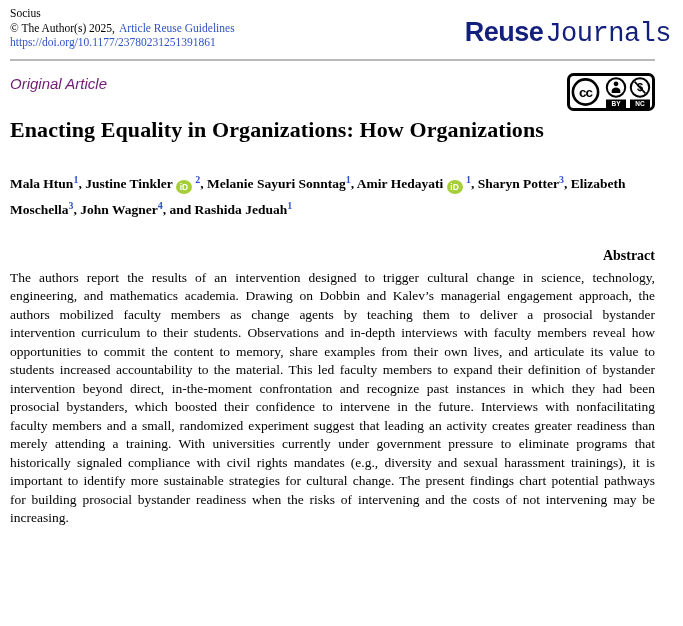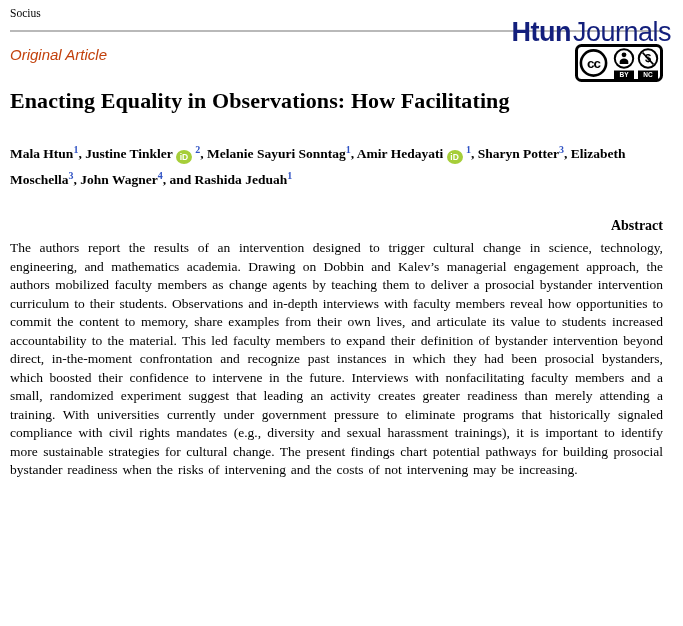--- a/index.html
+++ b/index.html
@@ -1,40 +1,40 @@
 <!DOCTYPE html>
 <html style="--link: #2f52c4; --brand: #131f7c; --orcid: #a6ce39; --divider: #b9b9b9;"><head>
 <meta charset="utf-8">
 <style>
   html,body{margin:0;padding:0;}
   body{
     width:683px;height:626px;overflow:hidden;background:#ffffff;
     font-family:"Liberation Serif",serif;color:#000;
   }
-  .page{padding:6px 20px 0 10px;}
+  .page{padding:6px 28px 0 10px;}
 
   
   .meta{font-size:11.5px;line-height:14.7px;}
   .meta a{color:var(--link);text-decoration:none;cursor:pointer;}
   .meta .reuse{margin-left:0.35em;}
   .brand{
     position:absolute;top:17px;right:12px;
     font-family:"Liberation Sans",sans-serif;font-size:27px;color:var(--brand);
     letter-spacing:-0.5px;cursor:pointer;
   }
   .brand .b{font-weight:700;}
-  .brand .l{font-weight:400;margin-left:2px;}
+  .brand .l{font-weight:400;margin-left:2px;font-family:Liberation Mono, monospace;}
 
   .rule{height:2px;background:var(--divider);margin:9px 0 0 0;border:0;}
 
   
   .typerow{display:flex;justify-content:space-between;align-items:flex-start;margin-top:12px;height:40px;}
   .arttype{
     font-family:"Liberation Sans",sans-serif;font-style:italic;
-    font-size:15px;color:#c2410c;padding-top:2px;text-align:center;
+    font-size:15px;color:#701a75;padding-top:2px;text-align:center;
   }
   .ccbadge{display:block;cursor:pointer;}
   .ccbadge text{font-family:"Liberation Sans",sans-serif;}
 
   
   .title{font-size:22px;font-weight:700;line-height:30.5px;margin-top:2px;letter-spacing:0.1px;}
 
   
   .authors{margin-top:25px;font-size:13.5px;font-weight:700;line-height:26px;}
   .authors .aff{
@@ -56,23 +56,25 @@
     text-align:justify;word-spacing:1.5px;
   }
 </style>
 </head>
 <body>
 
 <div class="page">
 
   <div class="meta">
     <div>Socius</div>
+    <div><span>© The Author(s) 2025,</span><a class="reuse">Article Reuse Guidelines</a></div>
+    <div><a>https://doi.org/10.1177/23780231251391861</a></div>
   </div>
 
-  <div class="brand"><span class="b">Htun</span><span class="l">Journals</span></div>
+  <div class="brand"><span class="b">Reuse</span><span class="l">Journals</span></div>
 
   <div class="rule"></div>
 
   <div class="typerow">
     <div class="arttype">Original Article</div>
 
     <svg class="ccbadge" width="88" height="38" viewBox="0 0 88 38">
       <rect x="1.5" y="1.5" width="85" height="35" rx="5" fill="#ffffff" stroke="#000" stroke-width="3"></rect>
       <g>
         <circle cx="18.5" cy="19" r="12.6" fill="#fff" stroke="#000" stroke-width="2.6"></circle>
@@ -93,21 +95,21 @@
         <text x="49" y="33.3" font-size="6.5" font-weight="bold" fill="#fff" text-anchor="middle">BY</text>
       </g>
       <g>
         <rect x="63" y="26.5" width="20" height="8.5" fill="#000"></rect>
         <text x="73" y="33.3" font-size="6.5" font-weight="bold" fill="#fff" text-anchor="middle">NC</text>
       </g>
     </svg>
   </div>
 
   <div class="title">
-    <div>Enacting Equality in Observations: How Facilitating</div>
+    <div>Enacting Equality in Organizations: How Organizations</div>
   </div>
 
   <div class="authors"><span>Mala Htun</span><sup class="aff">1</sup>, <span>Justine Tinkler</span> <span class="orcid">iD</span> <sup class="aff">2</sup>, <span>Melanie Sayuri Sonntag</span><sup class="aff">1</sup>, <span>Amir Hedayati</span> <span class="orcid">iD</span> <sup class="aff">1</sup>, <span>Sharyn Potter</span><sup class="aff">3</sup>, <span>Elizabeth Moschella</span><sup class="aff">3</sup>, <span>John Wagner</span><sup class="aff">4</sup>, and <span>Rashida Jeduah</span><sup class="aff">1</sup></div>
 
   <div class="abshead">Abstract</div>
   <div class="absbody">The authors report the results of an intervention designed to trigger cultural change in science, technology, engineering, and mathematics academia. Drawing on Dobbin and Kalev’s managerial engagement approach, the authors mobilized faculty members as change agents by teaching them to deliver a prosocial bystander intervention curriculum to their students. Observations and in-depth interviews with faculty members reveal how opportunities to commit the content to memory, share examples from their own lives, and articulate its value to students increased accountability to the material. This led faculty members to expand their definition of bystander intervention beyond direct, in-the-moment confrontation and recognize past instances in which they had been prosocial bystanders, which boosted their confidence to intervene in the future. Interviews with nonfacilitating faculty members and a small, randomized experiment suggest that leading an activity creates greater readiness than merely attending a training. With universities currently under government pressure to eliminate programs that historically signaled compliance with civil rights mandates (e.g., diversity and sexual harassment trainings), it is important to identify more sustainable strategies for cultural change. The present findings chart potential pathways for building prosocial bystander readiness when the risks of intervening and the costs of not intervening may be increasing.</div>
 
 </div>
 
 </body></html>

